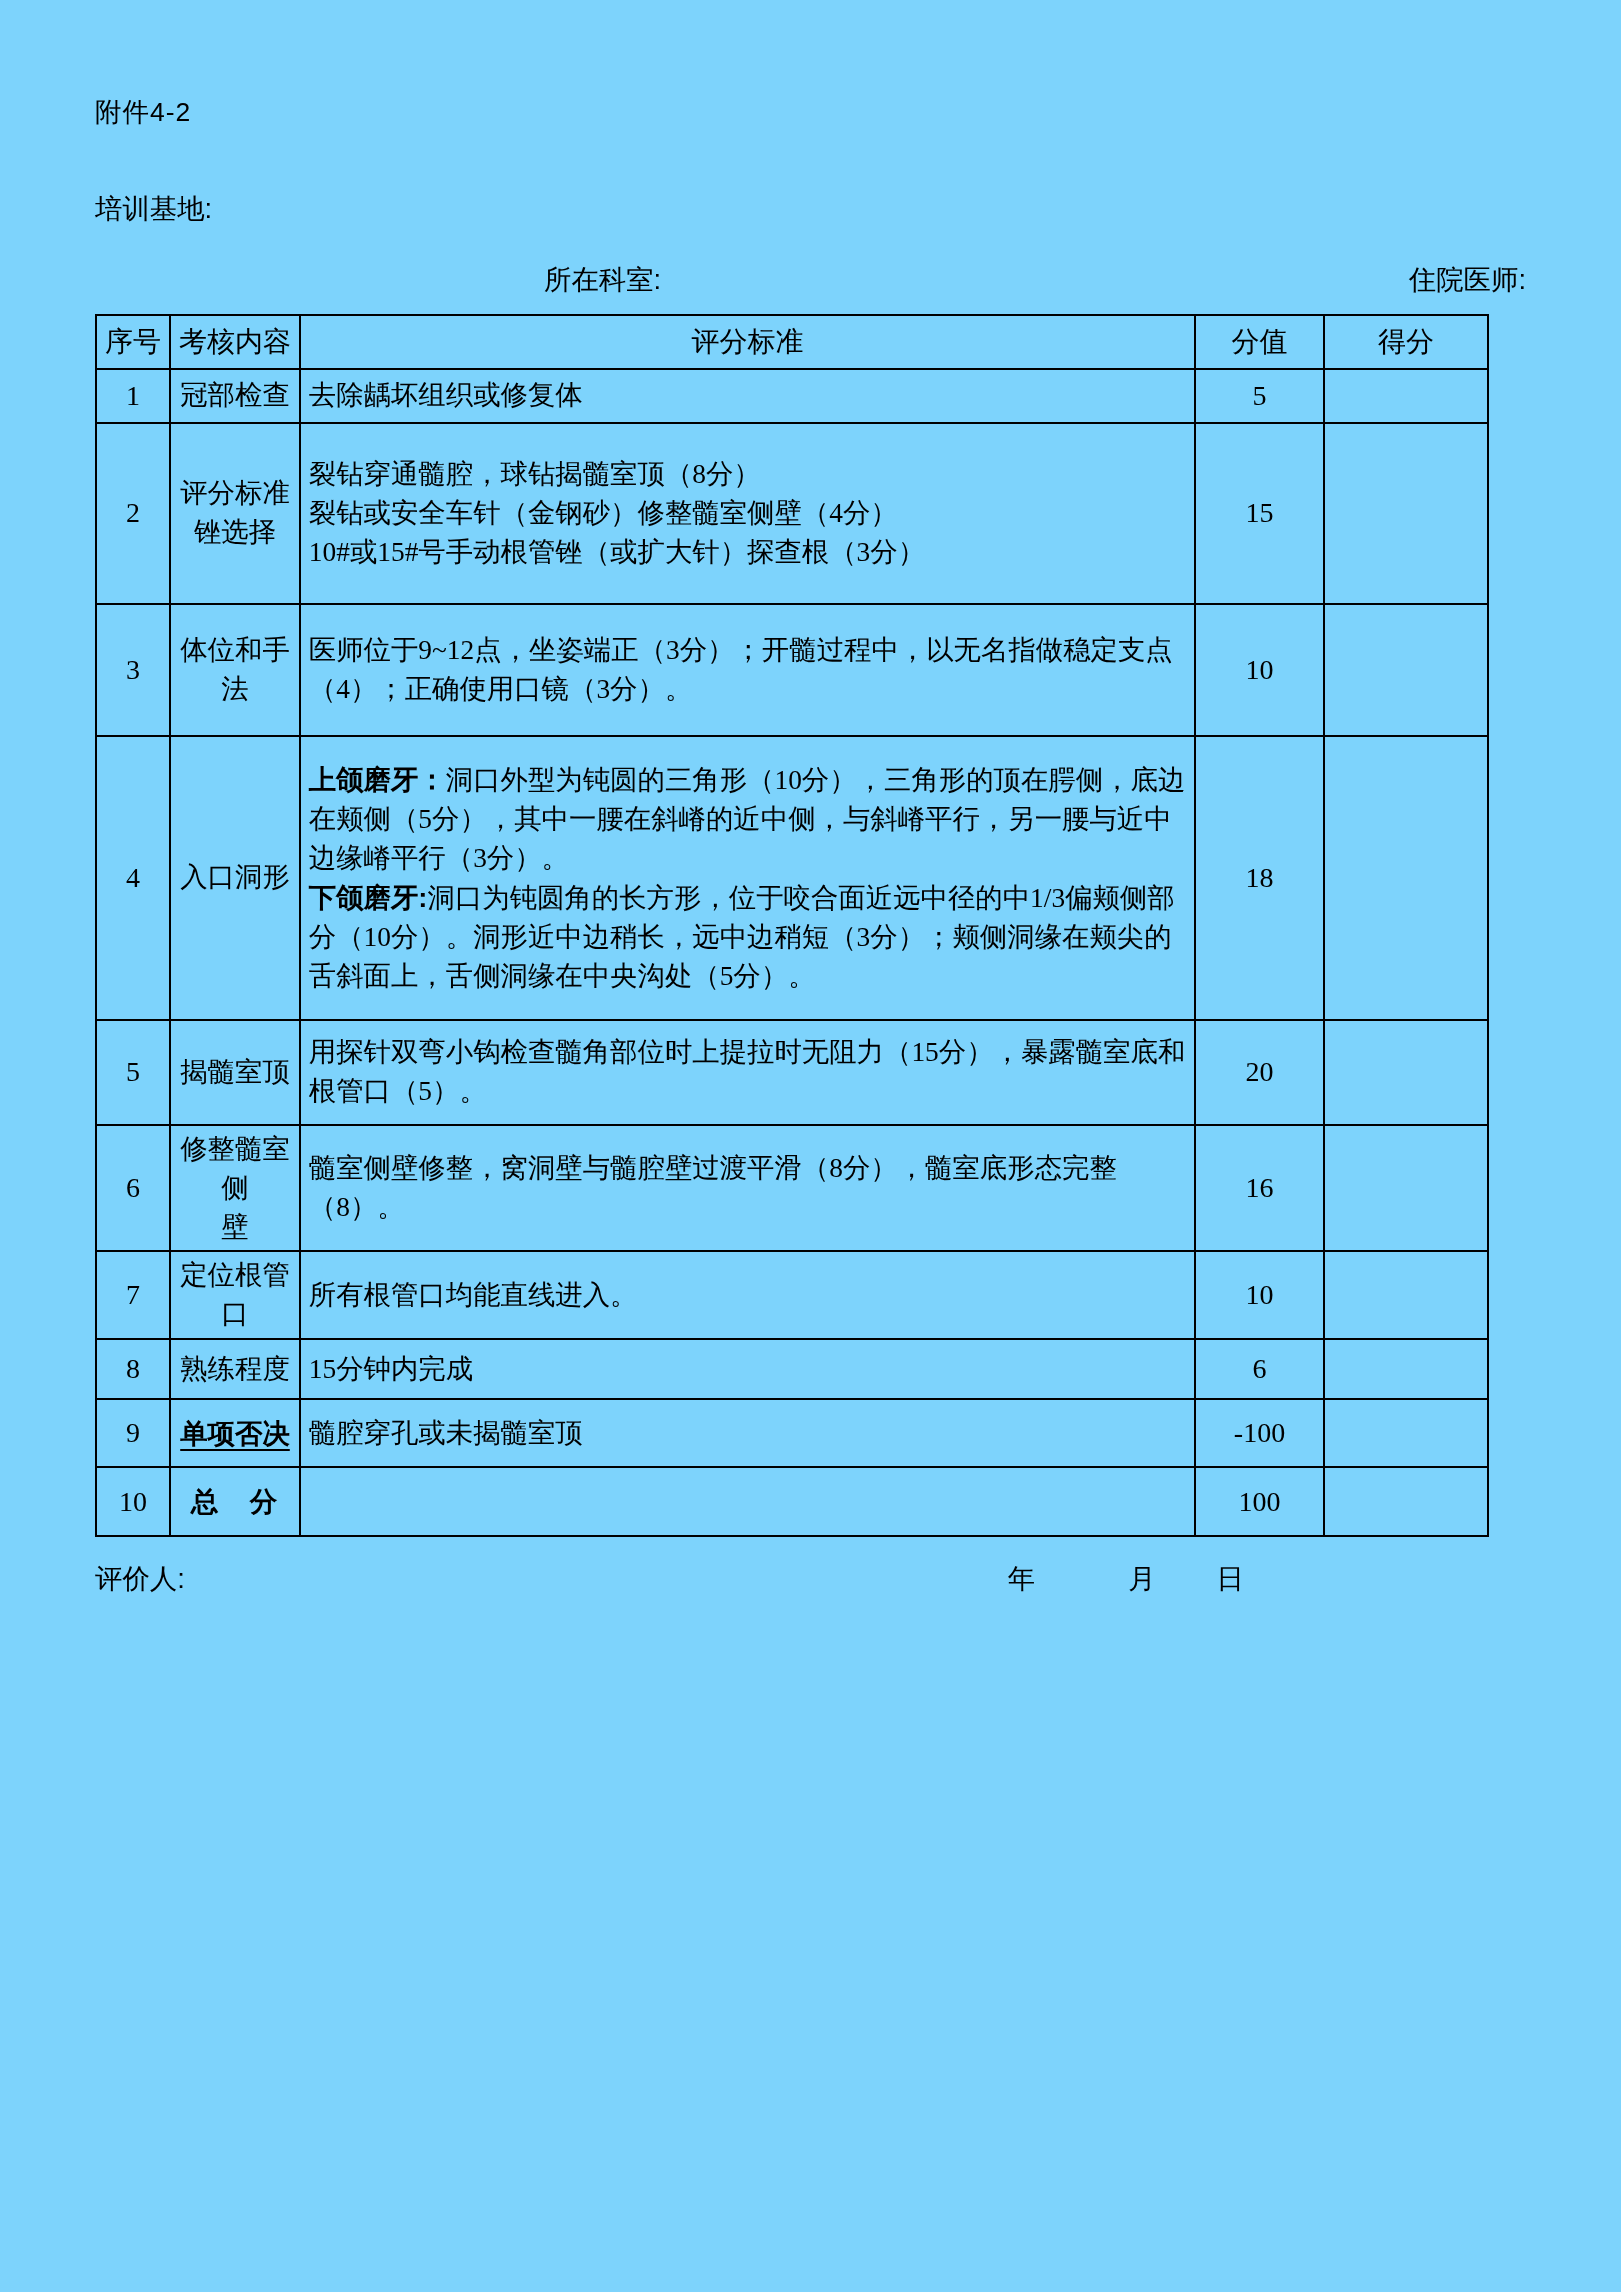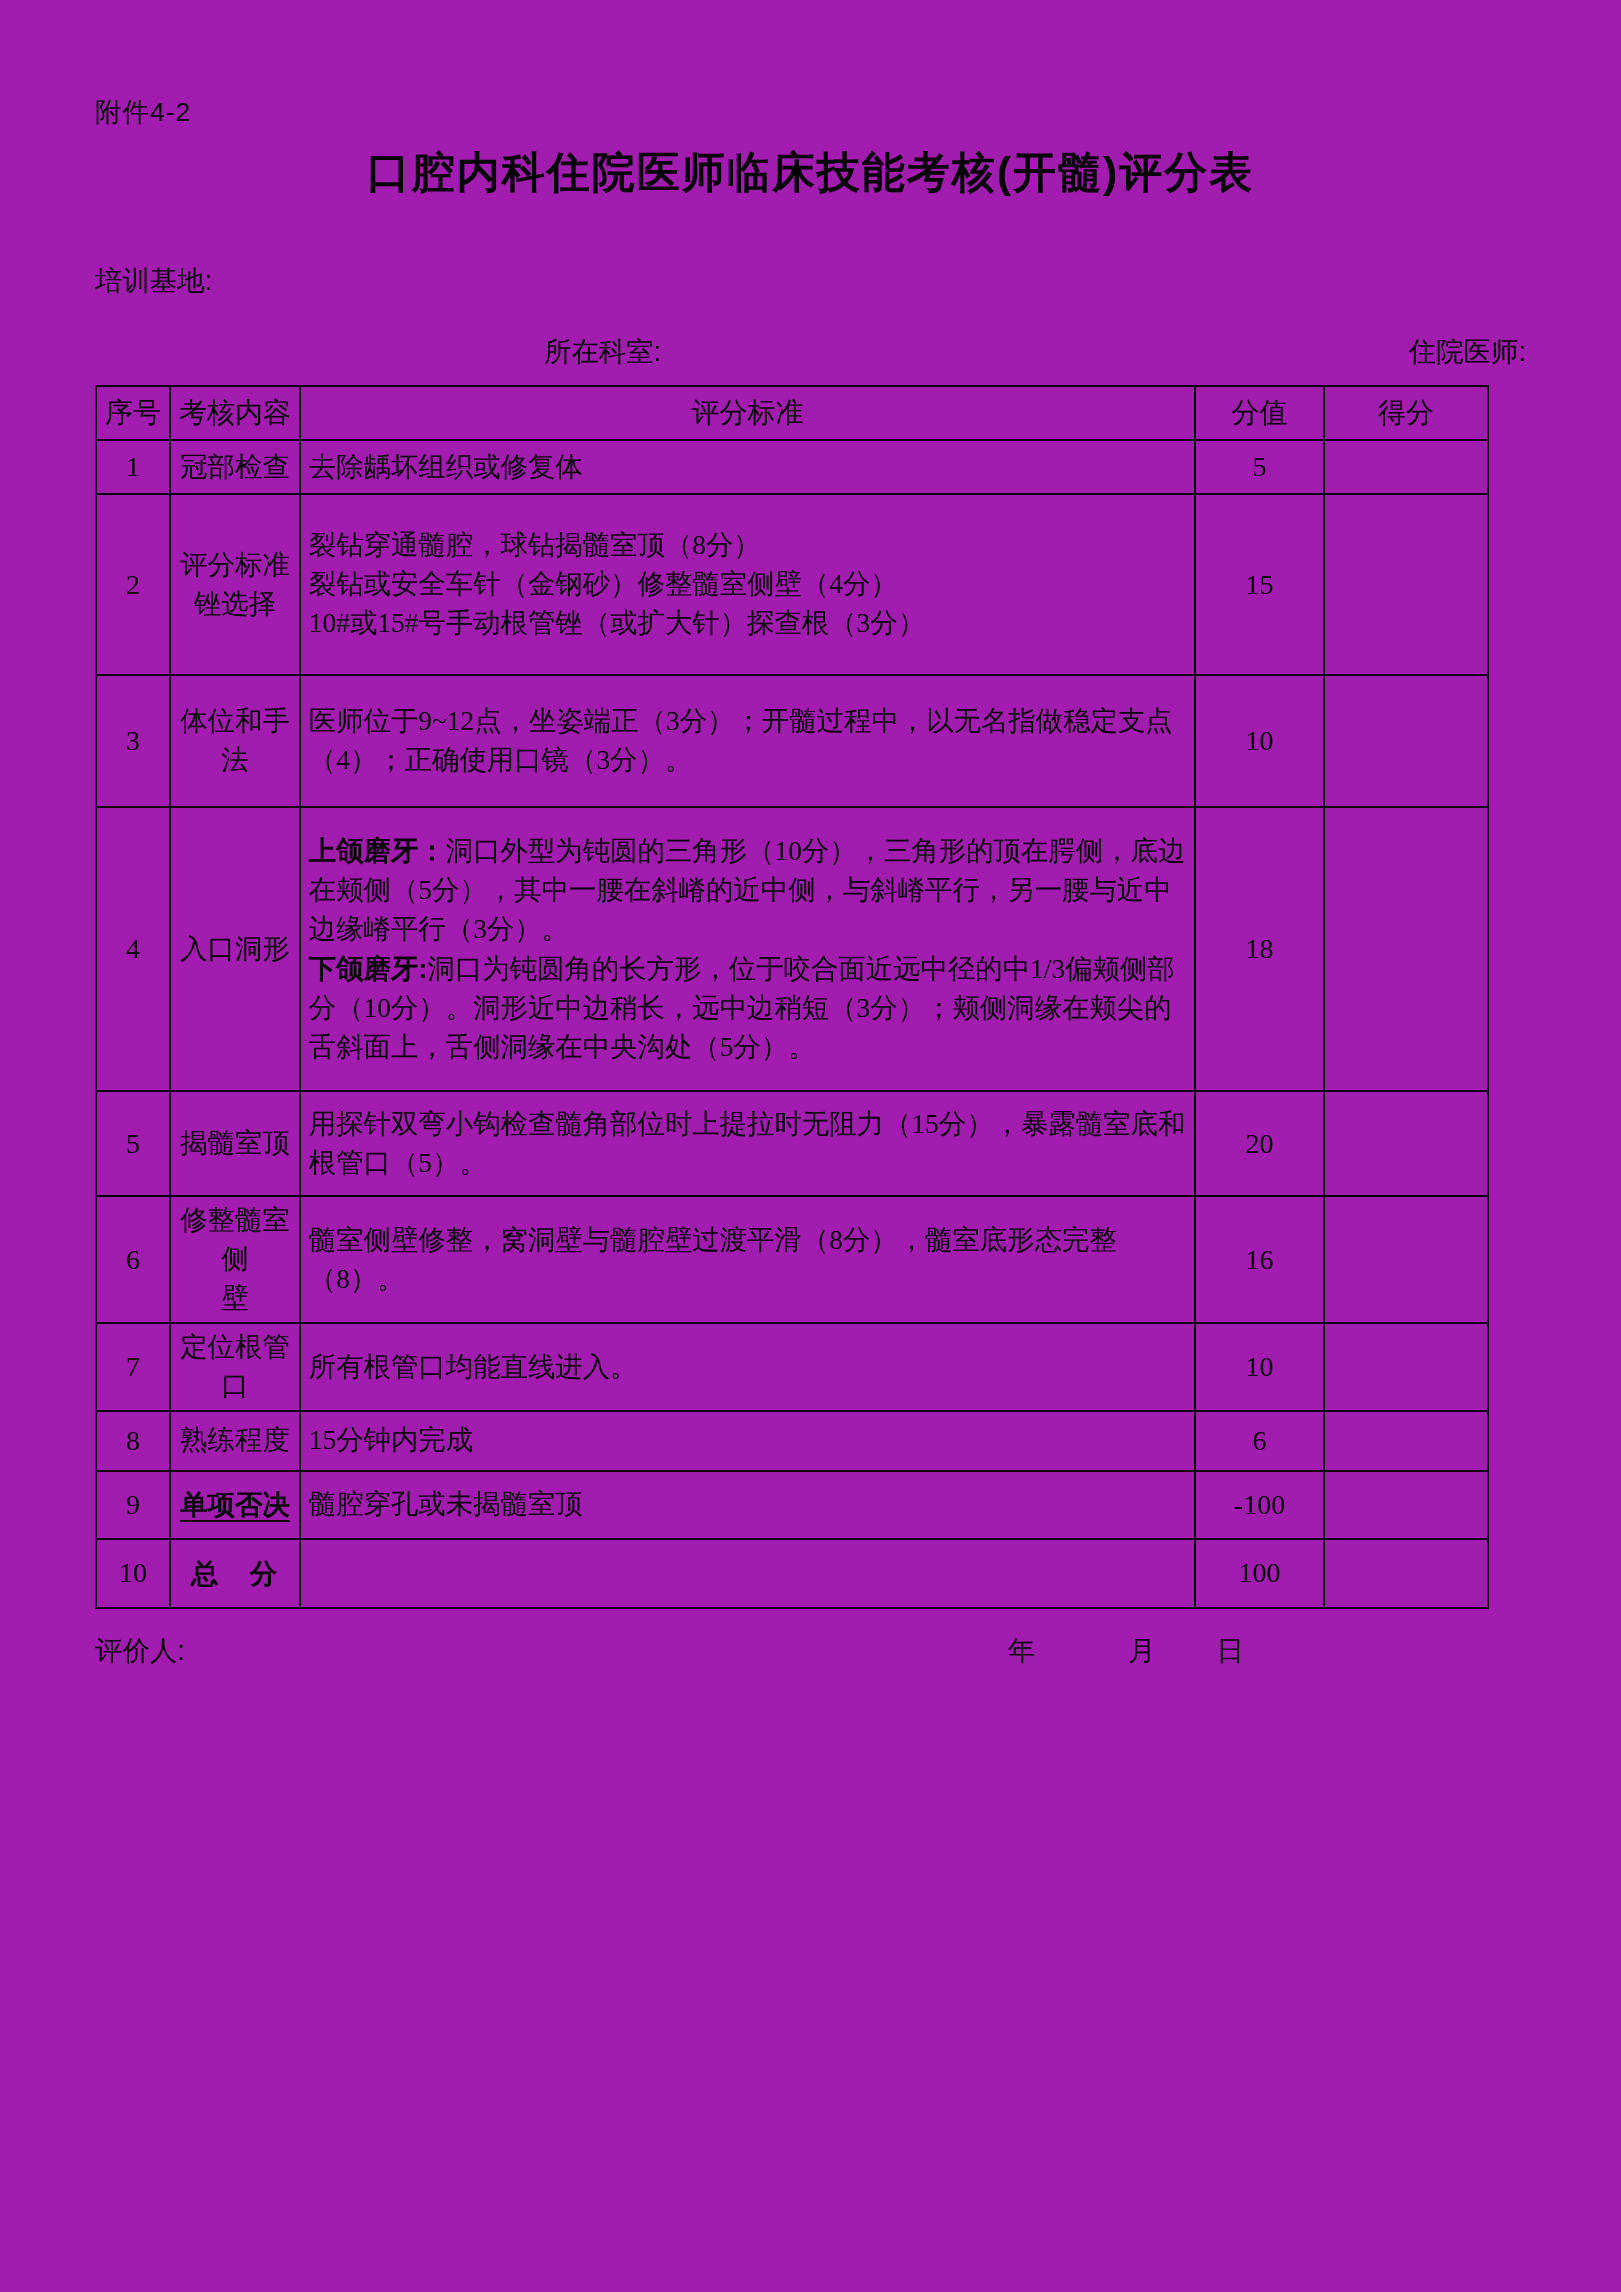--- a/index.html
+++ b/index.html
@@ -1,18 +1,18 @@
 <!DOCTYPE html>
 <html><head>
 <meta charset="utf-8">
 <style>
   * { margin:0; padding:0; box-sizing:border-box; }
   html,body { background:#e8e8e8; }
   .page {
-    width:1621px; height:2293px; background:#a21caf; color:#000;
+    width:1621px; height:2293px; background:#7dd3fc; color:#000;
     margin:0 auto; position:relative;
     font-family:"Liberation Sans", sans-serif;
   }
   .content { padding:94px 95px 0 95px; }
 
   .attachment { font-size:26.5px; letter-spacing:1px; }
   .title {
     text-align:center; font-size:43px; font-weight:bold;
     margin-top:13.7px; letter-spacing:2px;
   }
@@ -67,21 +67,20 @@
   .date-group span { display:inline-block; }
   .d-month { margin-left:93px; }
   .d-day   { margin-left:61px; }
 </style>
 </head>
 <body>
 
 <div class="page">
   <div class="content">
     <div class="attachment">附件4-2</div>
-    <div class="title">口腔内科住院医师临床技能考核(开髓)评分表</div>
 
     <div class="field-line first"><span>培训基地:</span></div>
 
     <div class="field-line field-2col"><span>住院医师:</span><span class="dept">所在科室:</span></div>
 
     <table class="score-table">
       <colgroup>
         <col style="width:74px">
           <col style="width:130px">
           <col style="width:895px">

